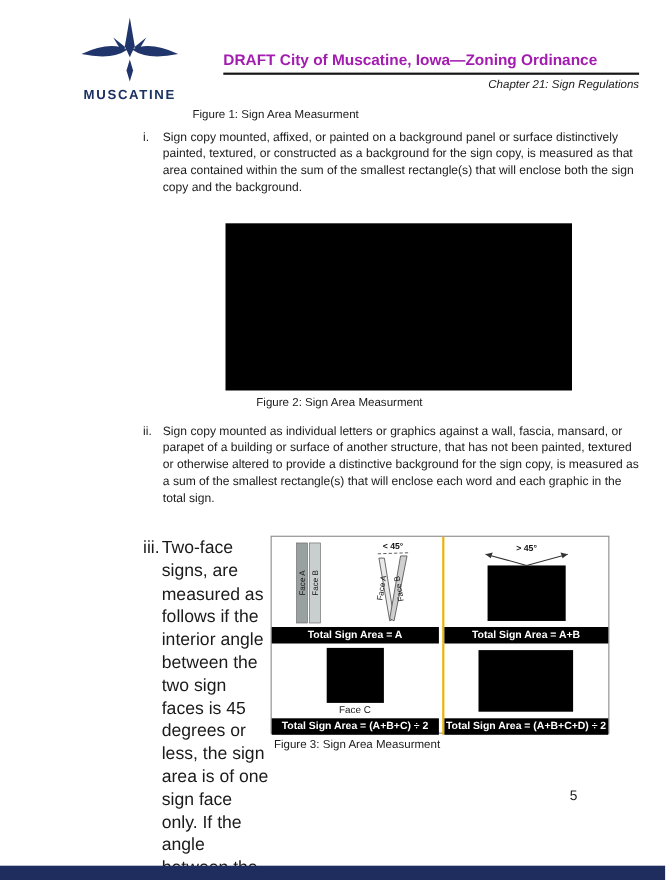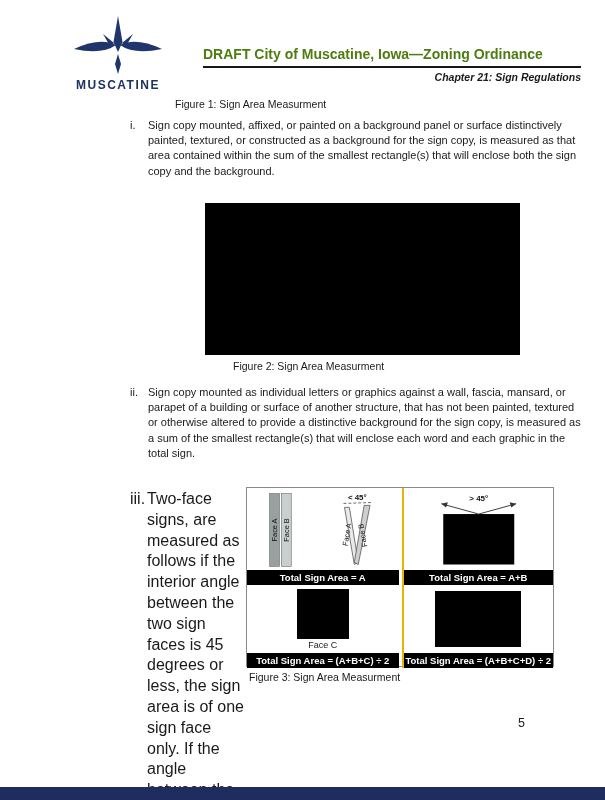--- a/index.html
+++ b/index.html
@@ -4,23 +4,23 @@
 <style>
   html,body{margin:0;padding:0;background:#ffffff;}
   .page{position:relative;width:605px;height:800px;background:#ffffff;
         font-family:"Liberation Sans",sans-serif;color:#1a1a1a;overflow:hidden;}
   .abs{position:absolute;}
 
   
   .logo{left:66px;top:16px;width:104px;text-align:center;}
   .logo-text{color:#1c3263;font-weight:bold;font-size:12px;letter-spacing:1.5px;margin-top:-2px;}
   .title-block{left:203px;top:46px;width:378px;}
-  .doc-title{font-size:14px;font-weight:bold;color:#4d7c0f;border-bottom:2px solid #161616;
+  .doc-title{font-size:14px;font-weight:bold;color:#a21caf;border-bottom:2px solid #161616;
              padding-bottom:4px;white-space:nowrap;}
-  .doc-subtitle{text-align:right;font-style:italic;font-weight:700;font-size:10.5px;margin-top:3px;}
+  .doc-subtitle{text-align:right;font-style:italic;font-weight:400;font-size:10.5px;margin-top:3px;}
 
   
   .caption{font-size:10.5px;}
   .item{display:flex;font-size:11px;line-height:1.38;}
   .item .marker{flex:0 0 18px;}
   .item-iii{font-size:16px;line-height:1.3;}
   .item-iii .marker{flex:0 0 17px;}
   .item-iii .txt{width:99px;}
 
   .redacted{background:#000;}

